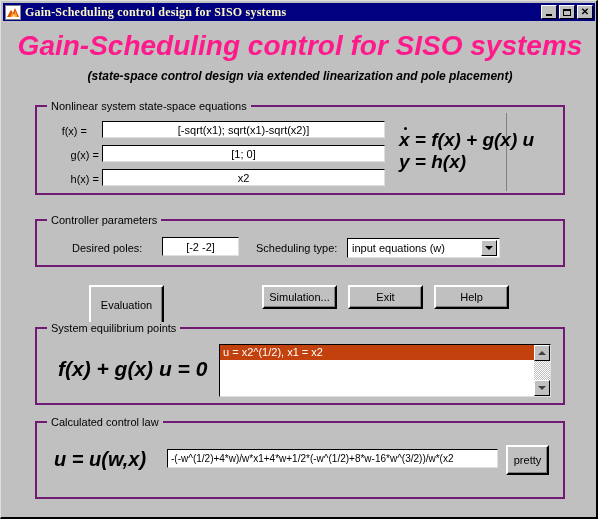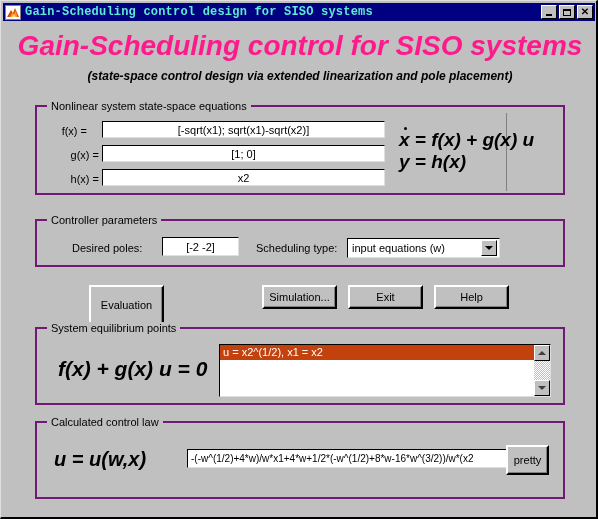--- a/index.html
+++ b/index.html
@@ -39,24 +39,24 @@
     flex: 0 0 auto;
     background: #ffffff;
     margin-right: 4px;
     position: relative;
     overflow: hidden;
     border: 1px solid #808080;
     box-sizing: border-box;
   }
   .title-icon svg { display:block; }
   .title-text {
-    color: #5eead4;
+    color: #fef9c3;
     font-size: 12px;
     font-weight: bold;
-    font-family: Liberation Mono, monospace;
+    font-family: Liberation Serif, serif;
     letter-spacing: 0.2px;
     white-space: nowrap;
     flex: 1 1 auto;
     line-height: 14px;
   }
   .win-btns { display:flex; gap:2px; flex: 0 0 auto; }
   .win-btn {
     width: 16px; height: 14px;
     background: #c0c0c0;
     border-top: 1px solid #ffffff;
@@ -147,21 +147,21 @@
     border-bottom: 1px solid #dfdfdf;
     font-size: 11px;
     font-family: "Liberation Sans", sans-serif;
     color: #000;
     display: flex;
     align-items: center;
     justify-content: center;
     overflow: hidden;
     white-space: nowrap;
   }
-  .field.left { justify-content: flex-start; padding-left: 3px; margin-left: 20px; }
+  .field.left { justify-content: flex-start; padding-left: 3px; }
 
   .btn {
     position: absolute;
     background: #c0c0c0;
     box-sizing: border-box;
     border-top: 2px solid #ffffff;
     border-left: 2px solid #ffffff;
     border-right: 2px solid #000000;
     border-bottom: 2px solid #000000;
     font-size: 11px;

